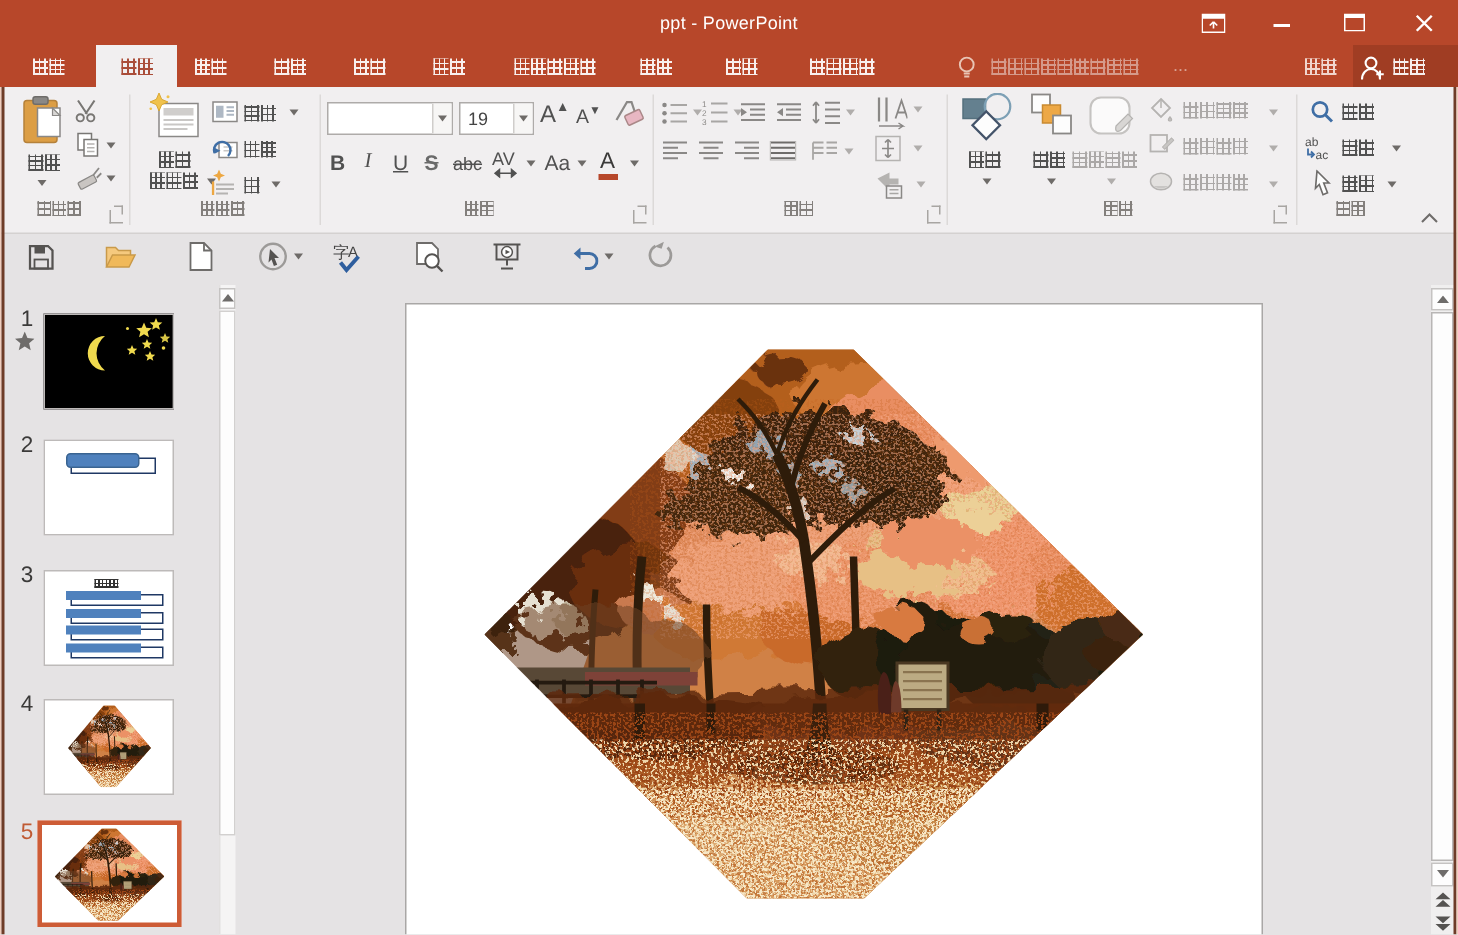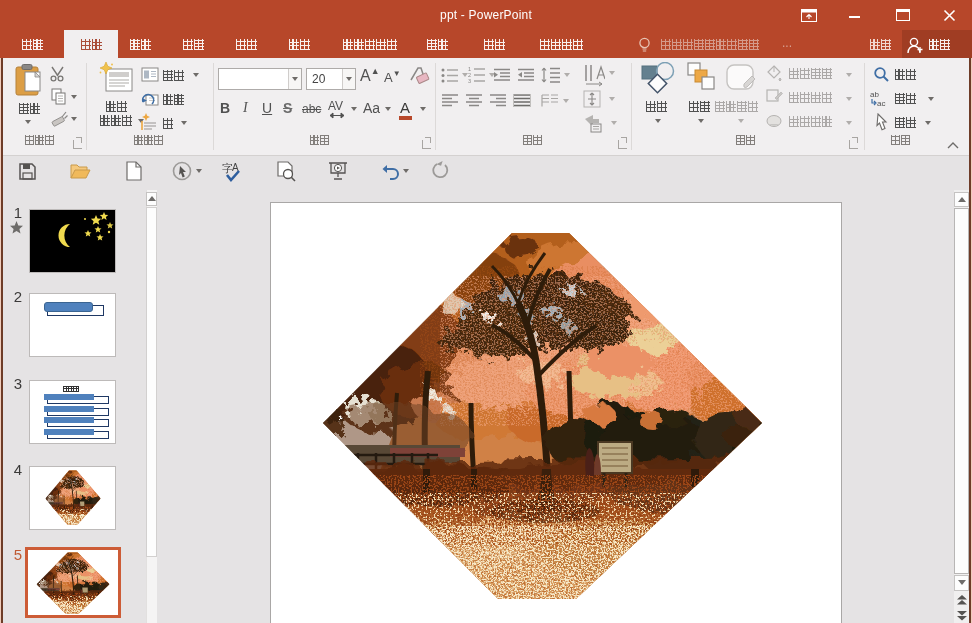--- a/index.html
+++ b/index.html
@@ -142,21 +142,21 @@
 </svg>
 <div class="abs rtext cjk" style="left:162px;top:116px;width:15px"><span style="display:inline-block;width:10px;height:11px;margin:0 .5px;vertical-align:-1.5px;background:repeating-linear-gradient(0deg,rgb(68, 68, 68) 0 1px,transparent 1px 4.1px),repeating-linear-gradient(90deg,rgb(68, 68, 68) 0 1.1px,transparent 1.1px 4.2px);opacity:.92"></span></div>
 <div class="abs dropd" style="left:181px;top:121px"></div>
 
 <div class="abs combo" style="left:218px;top:68px;width:84px">
     <div class="comboarr">
       <div class="dropd" style="left:3px;top:8px"></div>
     </div>
   </div>
 <div class="abs combo" style="left:306px;top:68px;width:50px">
-    <div style="position:absolute;left:5px;top:3px;font-size:12px;color:#444">20</div>
+    <div style="position:absolute;left:5px;top:3px;font-size:12px;color:#444">19</div>
     <div class="comboarr">
       <div class="dropd" style="left:3px;top:8px"></div>
     </div>
   </div>
 <div class="abs" style="left:360px;top:66px;font-size:16px;color:#515151">A<span style="font-size:9px;vertical-align:7px">▲</span></div>
 <div class="abs" style="left:384px;top:69px;font-size:13px;color:#515151">A<span style="font-size:8px;vertical-align:6px">▼</span></div>
 <svg class="abs" style="left:408px;top:66px" width="22" height="20" viewBox="0 0 22 20">
 <path d="M3 14 L10 2 h3 l4 12" fill="none" stroke="#8a8886" stroke-width="1.5"></path>
 <rect x="9" y="9" width="11" height="7" rx="1" transform="rotate(-25 14 12)" fill="#e8b7c2" stroke="#a88"></rect>
 </svg>

